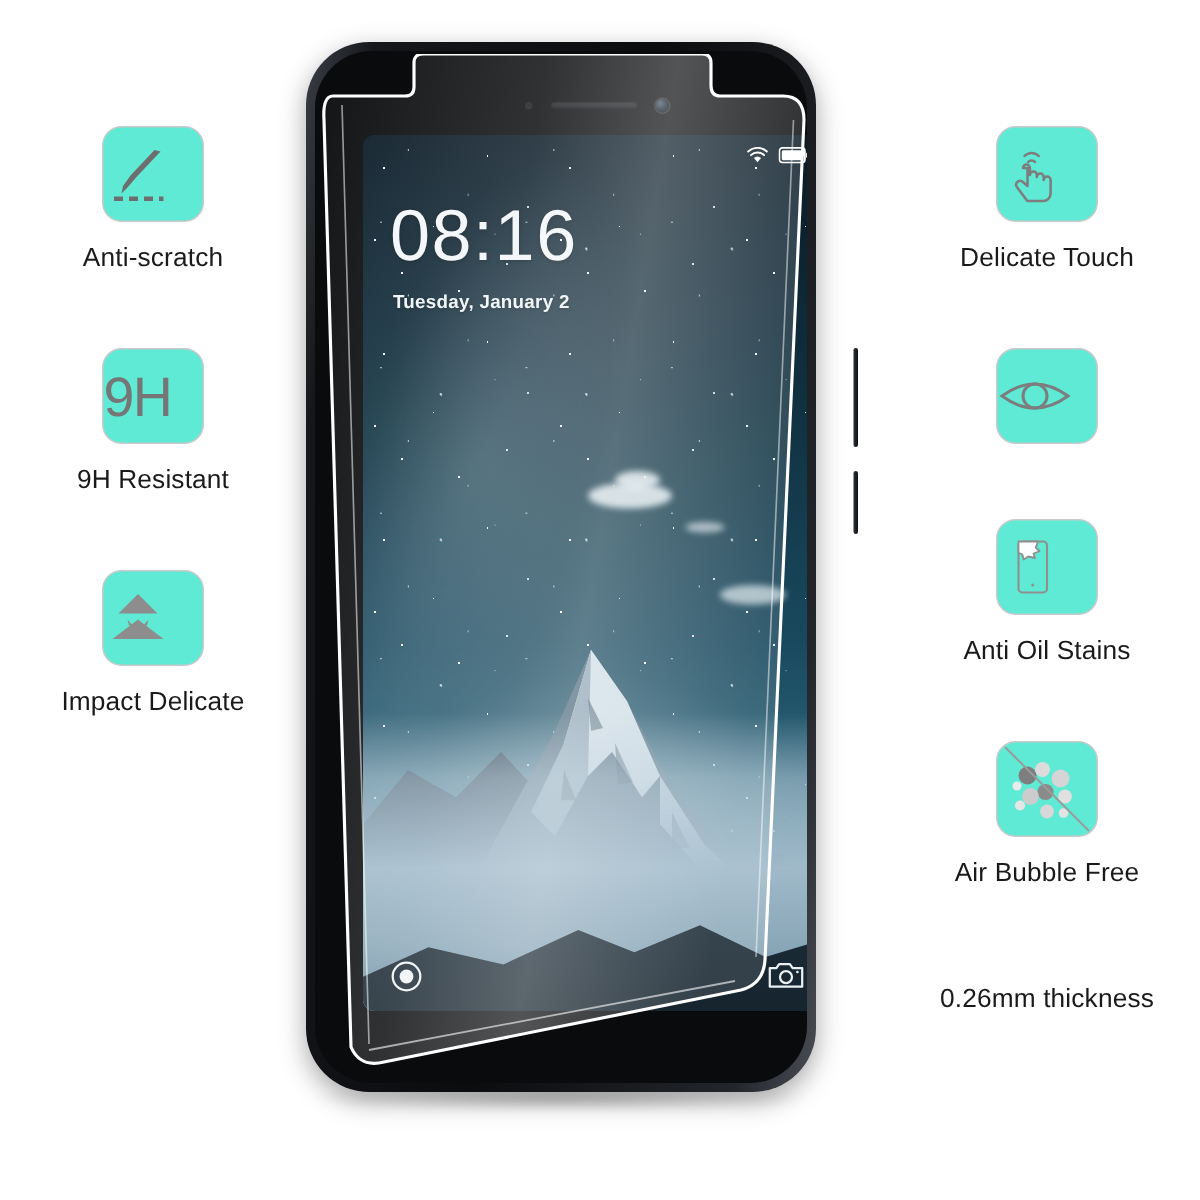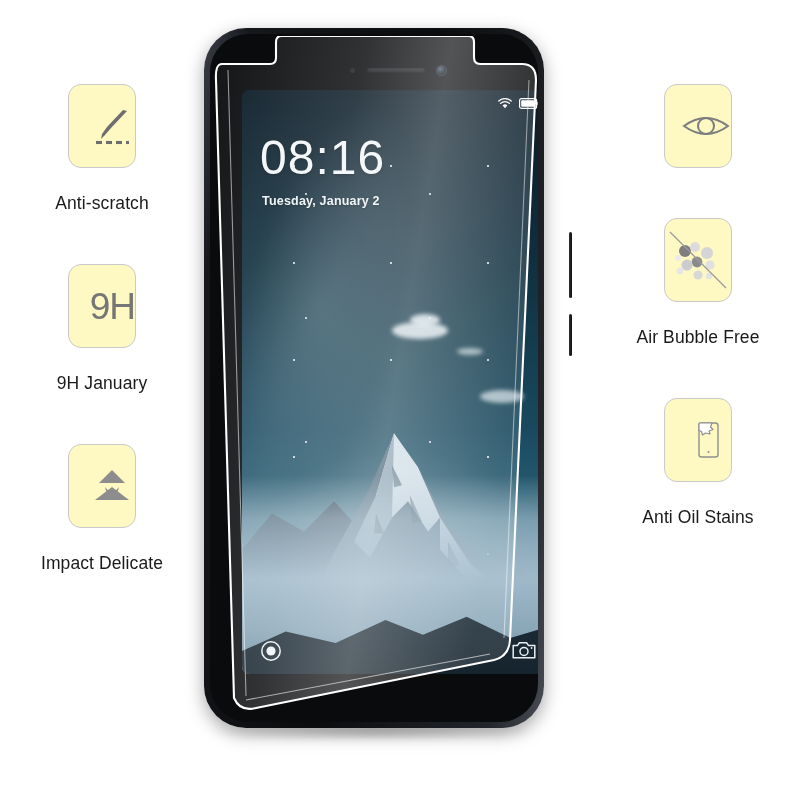--- a/index.html
+++ b/index.html
@@ -31,31 +31,31 @@
   .features.right { right: 2px; }
 
   .feature {
     display: flex;
     flex-direction: column;
     align-items: center;
     width: 200px;
   }
   .feature-icon-box {
     width: 68px;
-    height: 84px;
+    height: 64px;
     border: 1.4px solid #c9c9c9;
     border-radius: 13px;
     box-sizing: border-box;
     display: flex;
     align-items: center;
-    justify-content: flex-end;
-    background: #fef9c3;
+    justify-content: flex-start;
+    background: #5eead4;
   }
   .feature-label {
-    margin-top: 25px;
+    margin-top: 13px;
     font-size: 17.5px;
     color: #1a1a1a;
     letter-spacing: .1px;
     white-space: nowrap;
     text-align: center;
   }
   .nine-h {
     font-size: 37px;
     color: #767676;
     font-family: "Liberation Sans", sans-serif;
@@ -305,50 +305,77 @@
     </div>
     <div class="feature-label">Anti-scratch</div>
   </div>
 
 
 
   <div class="feature">
     <div class="feature-icon-box">
       <span class="nine-h">9H</span>
     </div>
-    <div class="feature-label">9H January</div>
+    <div class="feature-label">9H Resistant</div>
   </div>
 
   <div class="feature">
     <div class="feature-icon-box">
       <span>
         <svg width="46" height="40" viewBox="0 0 46 40">
           <path d="M23 4 L36 17 L10 17 Z" fill="#8d8d8d"></path>
           <path d="M16 21 L19.5 25 L17 25 Z M30 21 L26.5 25 L29 25 Z" fill="#8d8d8d"></path>
           <path d="M23 21 L40 34 L6 34 Z" fill="#8d8d8d"></path>
         </svg>
       </span>
     </div>
     <div class="feature-label">Impact Delicate</div>
   </div>
 </div>
 
 <div class="features right" style="justify-content:flex-start; padding-top:84px; gap:50px;">
 
+  <div class="feature">
+    <div class="feature-icon-box">
+      <span>
+        <svg width="46" height="46" viewBox="0 0 46 46">
+          <g fill="none" stroke="#7d7d7d" stroke-width="1.7" stroke-linecap="round" stroke-linejoin="round">
+            <path d="M18 11 a6.5 6.5 0 0 1 9.5 0"></path>
+            <path d="M20.5 15 a3 3 0 0 1 4.5 0"></path>
+            <path d="M20 19 v12 l-3.5 -3 a2.6 2.6 0 0 0 -3.6 3.6 l7 9.4 h10.5 a5 5 0 0 0 5 -5 v-9 a2.3 2.3 0 0 0 -4.6 0 v-2 a2.3 2.3 0 0 0 -4.6 0 v-1.4 a2.3 2.3 0 0 0 -4.6 0 v-4.6 a2.3 2.3 0 0 0 -4.6 0 z"></path>
+          </g>
+        </svg>
+      </span>
+    </div>
+    <div class="feature-label">Delicate Touch</div>
+  </div>
 
   <div class="feature">
     <div class="feature-icon-box">
       <span>
         <svg width="50" height="34" viewBox="0 0 50 34">
           <path d="M3 17 Q25 1 47 17 Q25 33 3 17 Z" fill="none" stroke="#7d7d7d" stroke-width="2"></path>
           <circle cx="25" cy="17" r="8" fill="none" stroke="#7d7d7d" stroke-width="2"></circle>
           <path d="M25 11 a6 6 0 0 0 0 12 a4.6 4.6 0 0 1 0 -12 z" fill="#7d7d7d"></path>
         </svg>
       </span>
     </div>
+  </div>
+
+  <div class="feature">
+    <div class="feature-icon-box">
+      <span>
+        <svg width="46" height="46" viewBox="0 0 46 46">
+          <rect x="14" y="6" width="19" height="34" rx="2.6" fill="none" stroke="#8f8f8f" stroke-width="1.4"></rect>
+          <path d="M14 6 h13 l-1.5 4 l2.5 2.5 l-4 1.5 l1 3 l-4.5 -1 l-3 2 l-1 -3.5 l-2.5 -1 z" fill="#ffffff" stroke="#8f8f8f" stroke-width="1.2" stroke-linejoin="round"></path>
+          <circle cx="23.5" cy="35" r="1" fill="#8f8f8f"></circle>
+        </svg>
+      </span>
+    </div>
+    <div class="feature-label">Anti Oil Stains</div>
   </div>
 
   <div class="feature">
     <div class="feature-icon-box">
       <span>
         <svg width="66" height="66" viewBox="0 0 66 66">
           <g>
             <circle cx="20" cy="24" r="6" fill="#7e7e7e"></circle>
             <circle cx="32" cy="35" r="5.4" fill="#8b8b8b"></circle>
             <circle cx="30" cy="20" r="5" fill="#dcdcdc"></circle>
@@ -361,33 +388,21 @@
             <circle cx="13" cy="31" r="3" fill="#ebebeb"></circle>
           </g>
           <line x1="5" y1="5" x2="61" y2="61" stroke="#9b9b9b" stroke-width="1.3"></line>
         </svg>
       </span>
     </div>
     <div class="feature-label">Air Bubble Free</div>
   </div>
 
   <div class="feature">
-    <div class="feature-icon-box">
-      <span>
-        <svg width="46" height="46" viewBox="0 0 46 46">
-          <rect x="14" y="6" width="19" height="34" rx="2.6" fill="none" stroke="#8f8f8f" stroke-width="1.4"></rect>
-          <path d="M14 6 h13 l-1.5 4 l2.5 2.5 l-4 1.5 l1 3 l-4.5 -1 l-3 2 l-1 -3.5 l-2.5 -1 z" fill="#ffffff" stroke="#8f8f8f" stroke-width="1.2" stroke-linejoin="round"></path>
-          <circle cx="23.5" cy="35" r="1" fill="#8f8f8f"></circle>
-        </svg>
-      </span>
-    </div>
-    <div class="feature-label">Anti Oil Stains</div>
-  </div>
-
-  <div class="feature">
+    <div class="feature-label">0.26mm thickness</div>
   </div>
 </div>
 
 <div id="phone-stage">
   <div class="phone-shadow"></div>
   <div class="phone-body"></div>
 
   <div class="side-btn vol"></div>
   <div class="side-btn pwr"></div>
 

